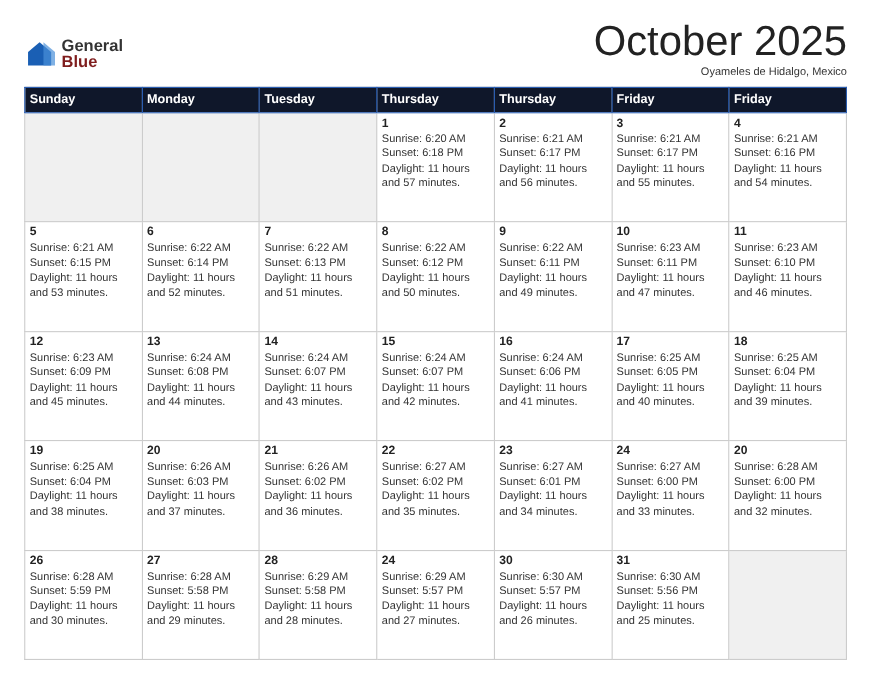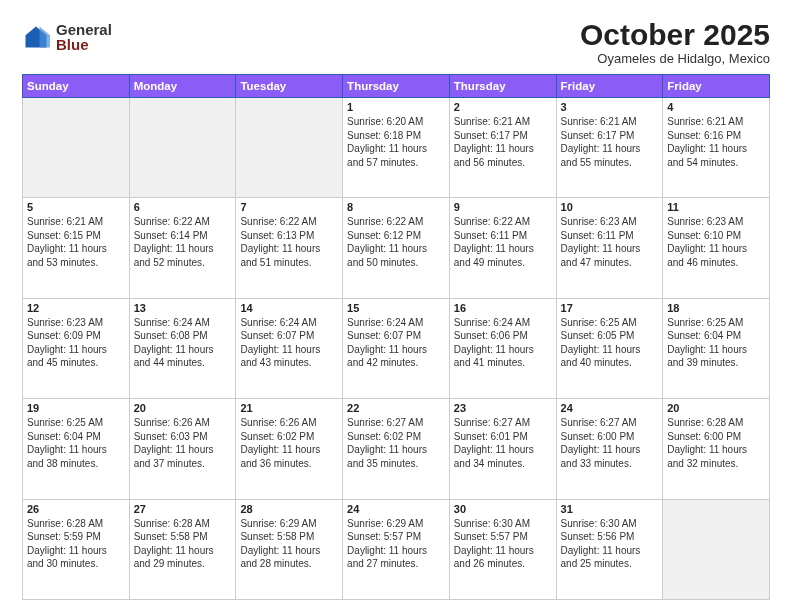--- a/index.html
+++ b/index.html
@@ -19,21 +19,21 @@
     }
     .header {
       display: flex;
       justify-content: space-between;
       align-items: flex-start;
       margin-bottom: 8px;
     }
     .logo {
       display: flex;
       align-items: center;
-      margin-top: 4px;
+      margin-top: 16px;
     }
     .logo-text {
       display: flex;
       flex-direction: column;
       margin-left: 6px;
     }
     .logo-general {
       font-size: 15px;
       font-weight: bold;
       color: #333;
@@ -46,38 +46,38 @@
       line-height: 1;
     }
     .logo-icon {
       width: 28px;
       height: 28px;
     }
     .title-block {
       text-align: right;
     }
     .month-title {
-      font-size: 30px;
-      font-weight: bold;
+      font-size: 38px;
+      font-weight: normal;
       color: #222;
       line-height: 1.1;
     }
     .location {
-      font-size: 13px;
+      font-size: 10px;
       color: #333;
     }
     .calendar {
       flex: 1;
       border: 1px solid #ccc;
       border-collapse: collapse;
       width: 100%;
       table-layout: fixed;
     }
     .calendar th {
-      background: #8b5cf6;
+      background: #0f172a;
       color: #fff;
       font-size: 11.5px;
       font-weight: bold;
       padding: 5px 4px;
       text-align: left;
       border: 1px solid #2a5db0;
     }
     .calendar td {
       vertical-align: top;
       border: 1px solid #ccc;

